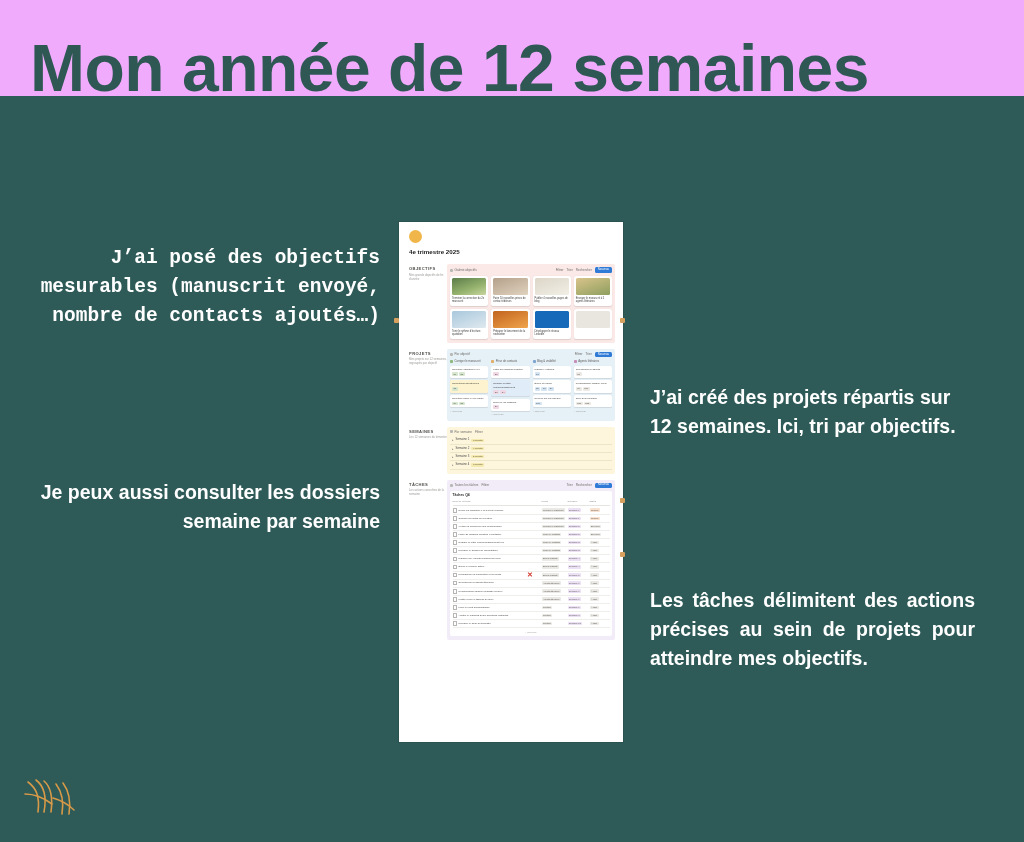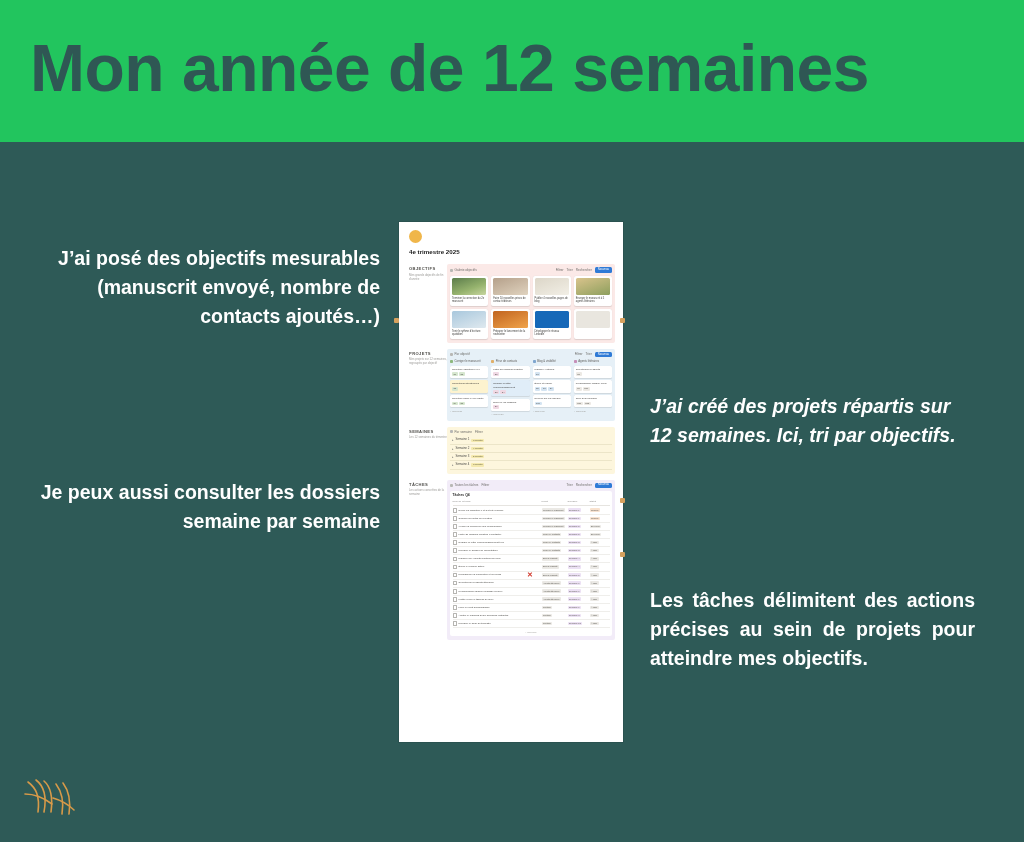--- a/index.html
+++ b/index.html
@@ -14,22 +14,22 @@
     overflow: hidden;
     font-family: "Liberation Sans", sans-serif;
     color: #ffffff;
   }
 
   
   .title-band {
     position: absolute;
     left: 0; top: 0;
     width: 1024px;
-    height: 142px;
-    background: #22c55e;
+    height: 96px;
+    background: #f0abfc;
   }
   .title-text {
     position: absolute;
     left: 30px;
     top: 20px;
     width: 980px;
     font-size: 66px;
     line-height: 96px;
     font-weight: bold;
     color: #2f5754;
@@ -44,23 +44,23 @@
     font-size: 19.5px;
     line-height: 29px;
     color: #ffffff;
   }
   .callout.left {
     text-align: right;
   }
   .callout.right {
     text-align: left;
   }
-  #callout-objectifs { left: 30px;  top: 244px;  width: 350px; }
+  #callout-objectifs { left: 30px;  top: 244px;  width: 350px; font-family: Liberation Mono, monospace; }
   #callout-semaines  { left: 30px;  top: 478px;  width: 350px; }
-  #callout-projets   { left: 650px; top: 392px;  width: 320px; font-style: italic; }
+  #callout-projets   { left: 650px; top: 383px;  width: 320px; }
   #callout-taches    { left: 650px; top: 586px;  width: 325px; text-align: justify; }
 
   
   .shot {
     position: absolute;
     left: 399px;
     top: 222px;
     width: 224px;
     height: 520px;
     background: #ffffff;

